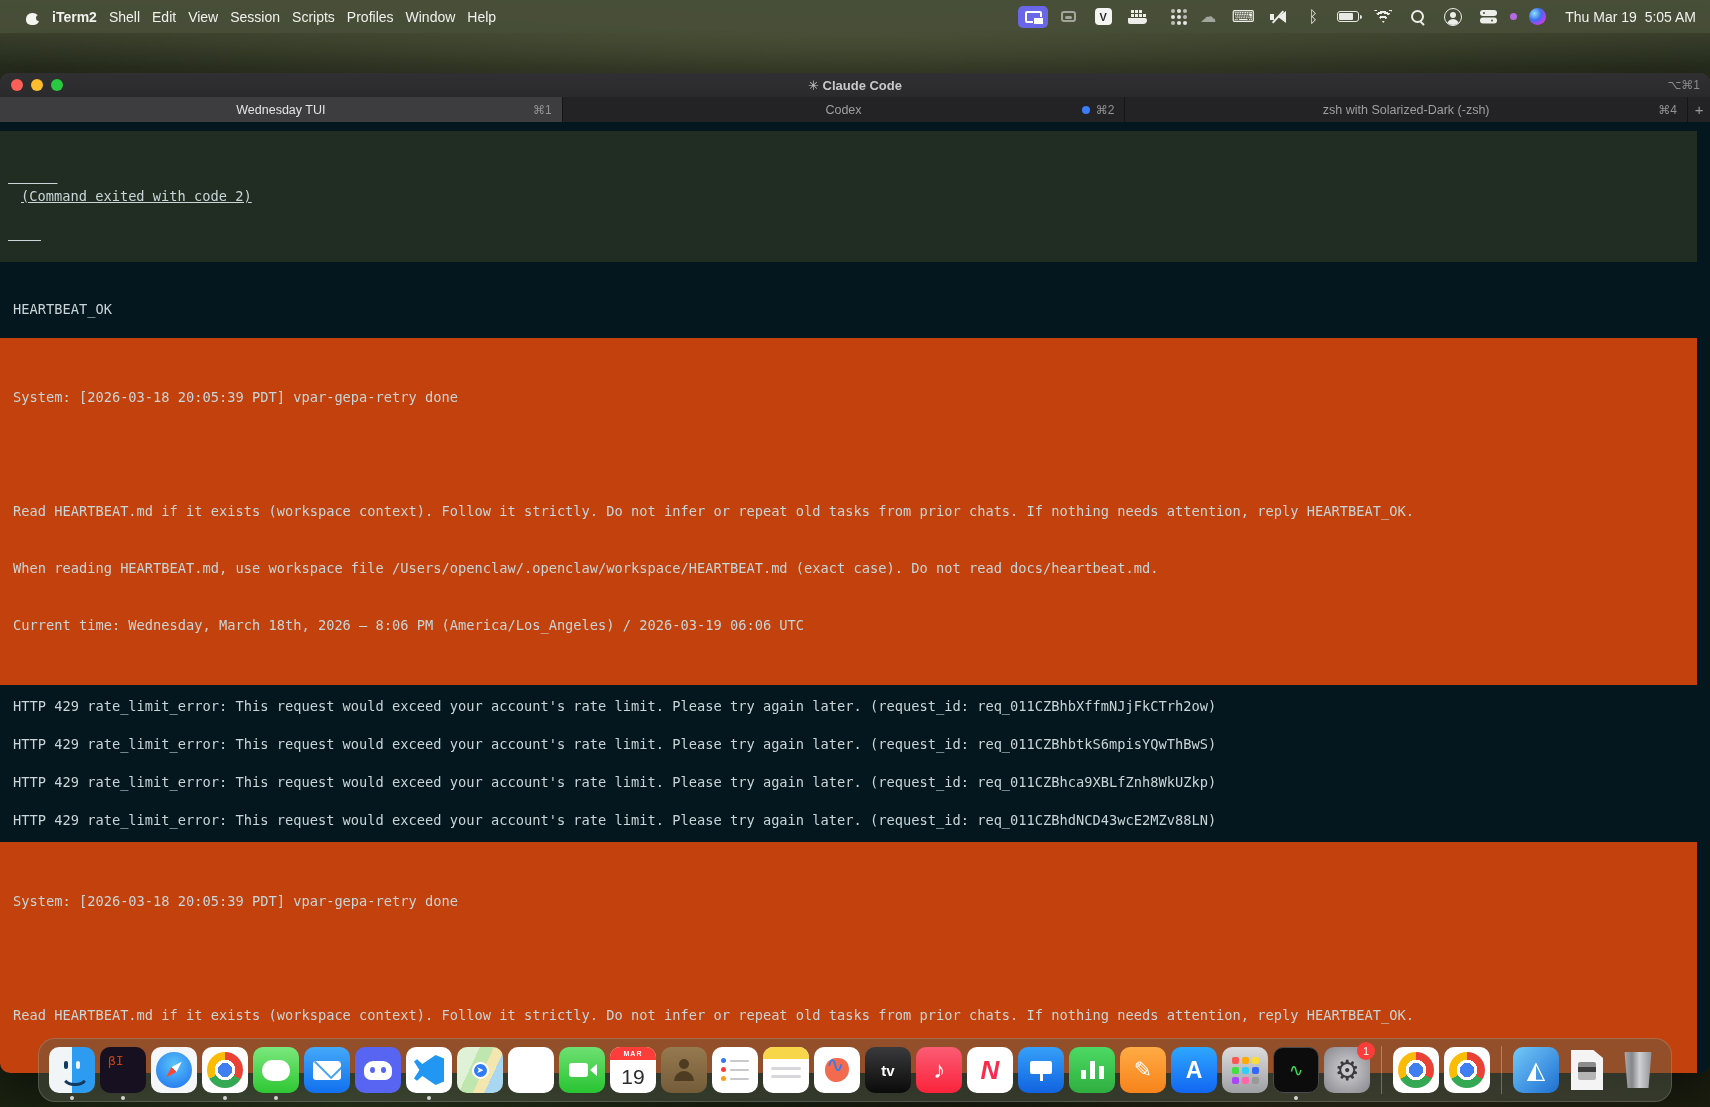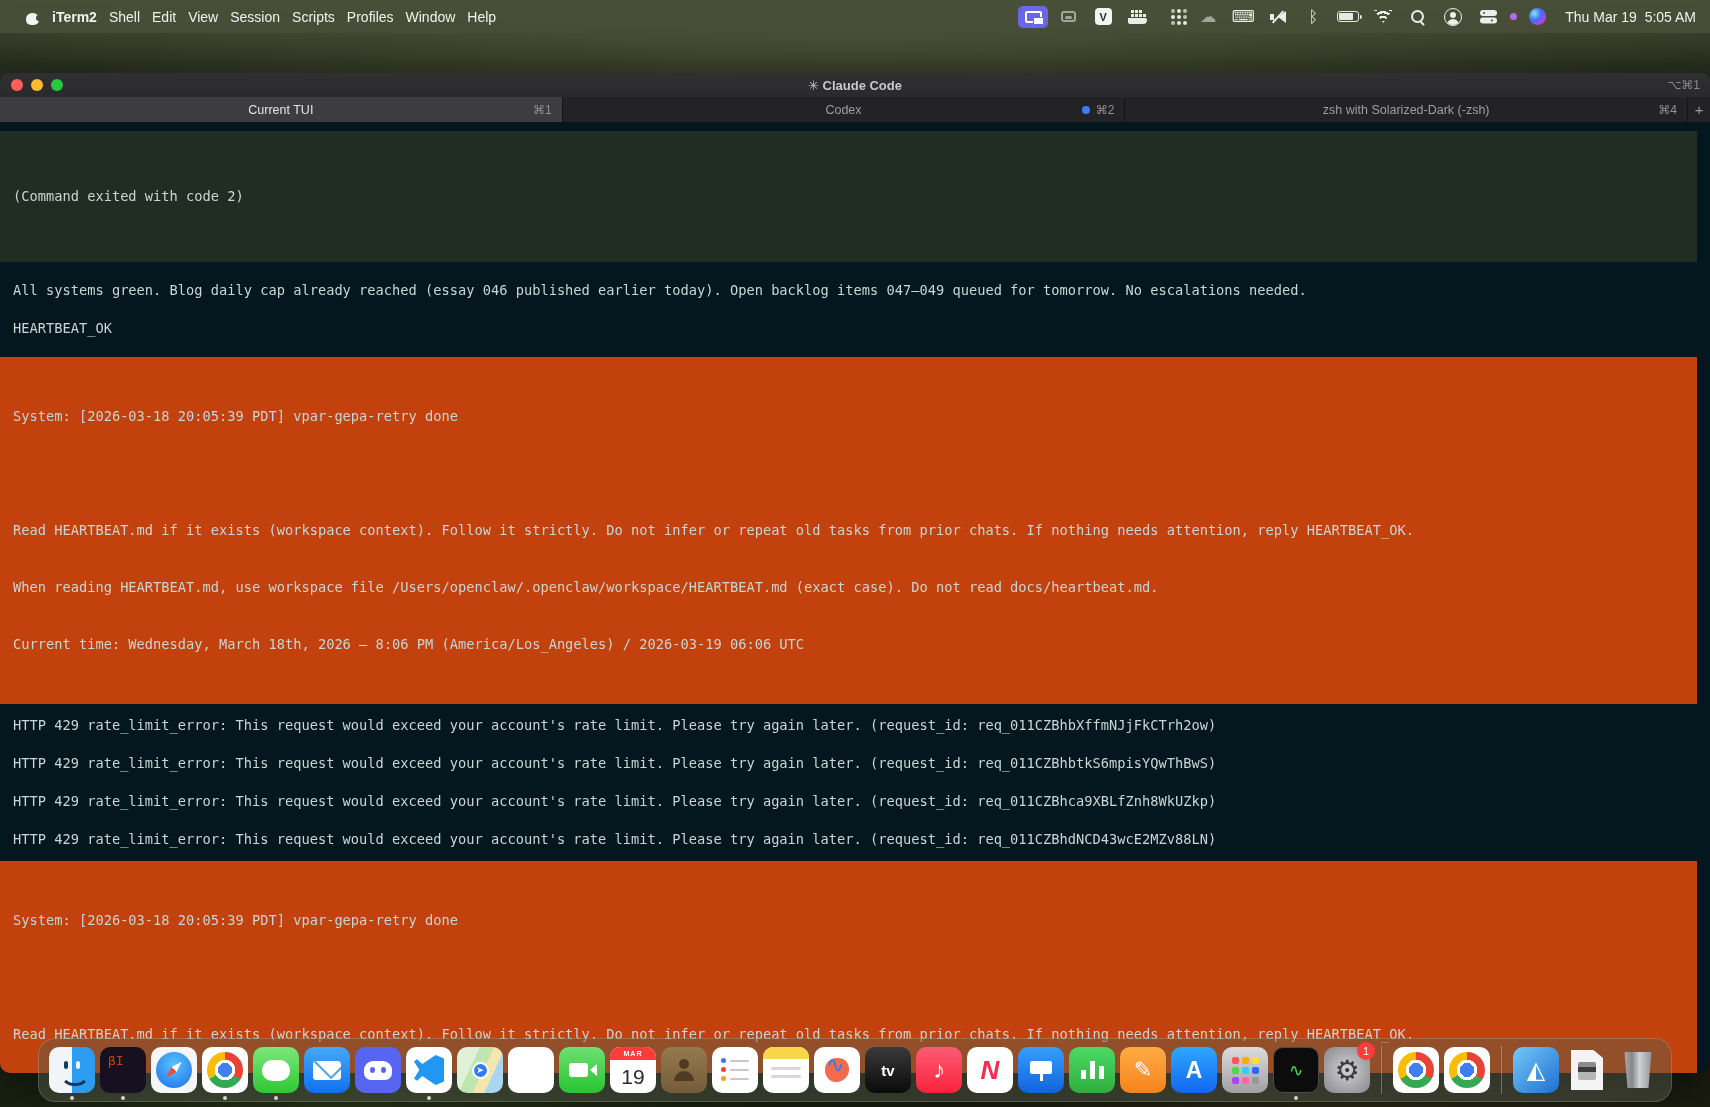--- a/index.html
+++ b/index.html
@@ -101,21 +101,21 @@
     background:#232325; font-size:15px; }
 
   
   .term { flex:1; background:#04161e; font-family:"DejaVu Sans Mono","Liberation Mono",monospace;
     font-size:13.7px; line-height:19px; color:#c9d5d6; white-space:pre; overflow:hidden;
     display:flex; flex-direction:column; padding-top:9px; }
   .tline { padding-left:13px; height:19px; flex:none; }
   .gap { height:19px; flex:none; }
   .gap-sm { height:12px; flex:none; }
   .block { margin-right:13px; flex:none; }
-  .b-olive { background:#212d23; padding:18px 0; }
+  .b-olive { background:#212d23; padding:18px 8px;text-decoration:underline; }
   .b-slate { background:#c2410c; padding:12px 0; }
 
   
   .dock { position:absolute; left:50%; transform:translateX(-50%); bottom:5px; height:64px;
     background:rgba(92,98,80,.45); border:1px solid rgba(255,255,255,.16); border-radius:17px;
     display:flex; align-items:center; gap:5px; padding:0 10px; }
   .dk { position:relative; width:46px; height:46px; flex:none; }
   .di { width:46px; height:46px; border-radius:10px; display:flex; align-items:center; justify-content:center;
     position:relative; overflow:hidden; }
   .rdot { position:absolute; left:50%; bottom:-7px; width:4px; height:4px; margin-left:-2px;
@@ -292,21 +292,21 @@
       <span class="light l-red"></span>
       <span class="light l-yellow"></span>
       <span class="light l-green"></span>
     </div>
     <div class="wtitle">✳ Claude Code</div>
     <div class="wshort">⌥⌘1</div>
   </div>
 
   <div class="tabbar">
     <div class="tab active">
-      <span class="tlabel">Current TUI</span>
+      <span class="tlabel">Wednesday TUI</span>
       <span class="tright">
           <span class="tshort">⌘1</span>
         </span>
     </div>
     <div class="tab">
       <span class="tlabel">Codex</span>
       <span class="tright">
           <span class="bluedot"></span>
           <span class="tshort">⌘2</span>
         </span>
@@ -318,21 +318,20 @@
         </span>
     </div>
     <div class="newtab">+</div>
   </div>
 
   <div class="term">
     <div class="block b-olive">
       <div class="tline">(Command exited with code 2)</div>
     </div>
     <div class="gap"></div>
-    <div class="tline">All systems green. Blog daily cap already reached (essay 046 published earlier today). Open backlog items 047–049 queued for tomorrow. No escalations needed.</div>
     <div class="gap"></div>
     <div class="tline">HEARTBEAT_OK</div>
     <div class="gap"></div>
 
     <div class="block b-slate">
       <div class="tline">System: [2026-03-18 20:05:39 PDT] vpar-gepa-retry done</div>
       <div class="gap"></div>
       <div class="tline">Read HEARTBEAT.md if it exists (workspace context). Follow it strictly. Do not infer or repeat old tasks from prior chats. If nothing needs attention, reply HEARTBEAT_OK.</div>
       <div class="tline">When reading HEARTBEAT.md, use workspace file /Users/openclaw/.openclaw/workspace/HEARTBEAT.md (exact case). Do not read docs/heartbeat.md.</div>
       <div class="tline">Current time: Wednesday, March 18th, 2026 – 8:06 PM (America/Los_Angeles) / 2026-03-19 06:06 UTC</div>

